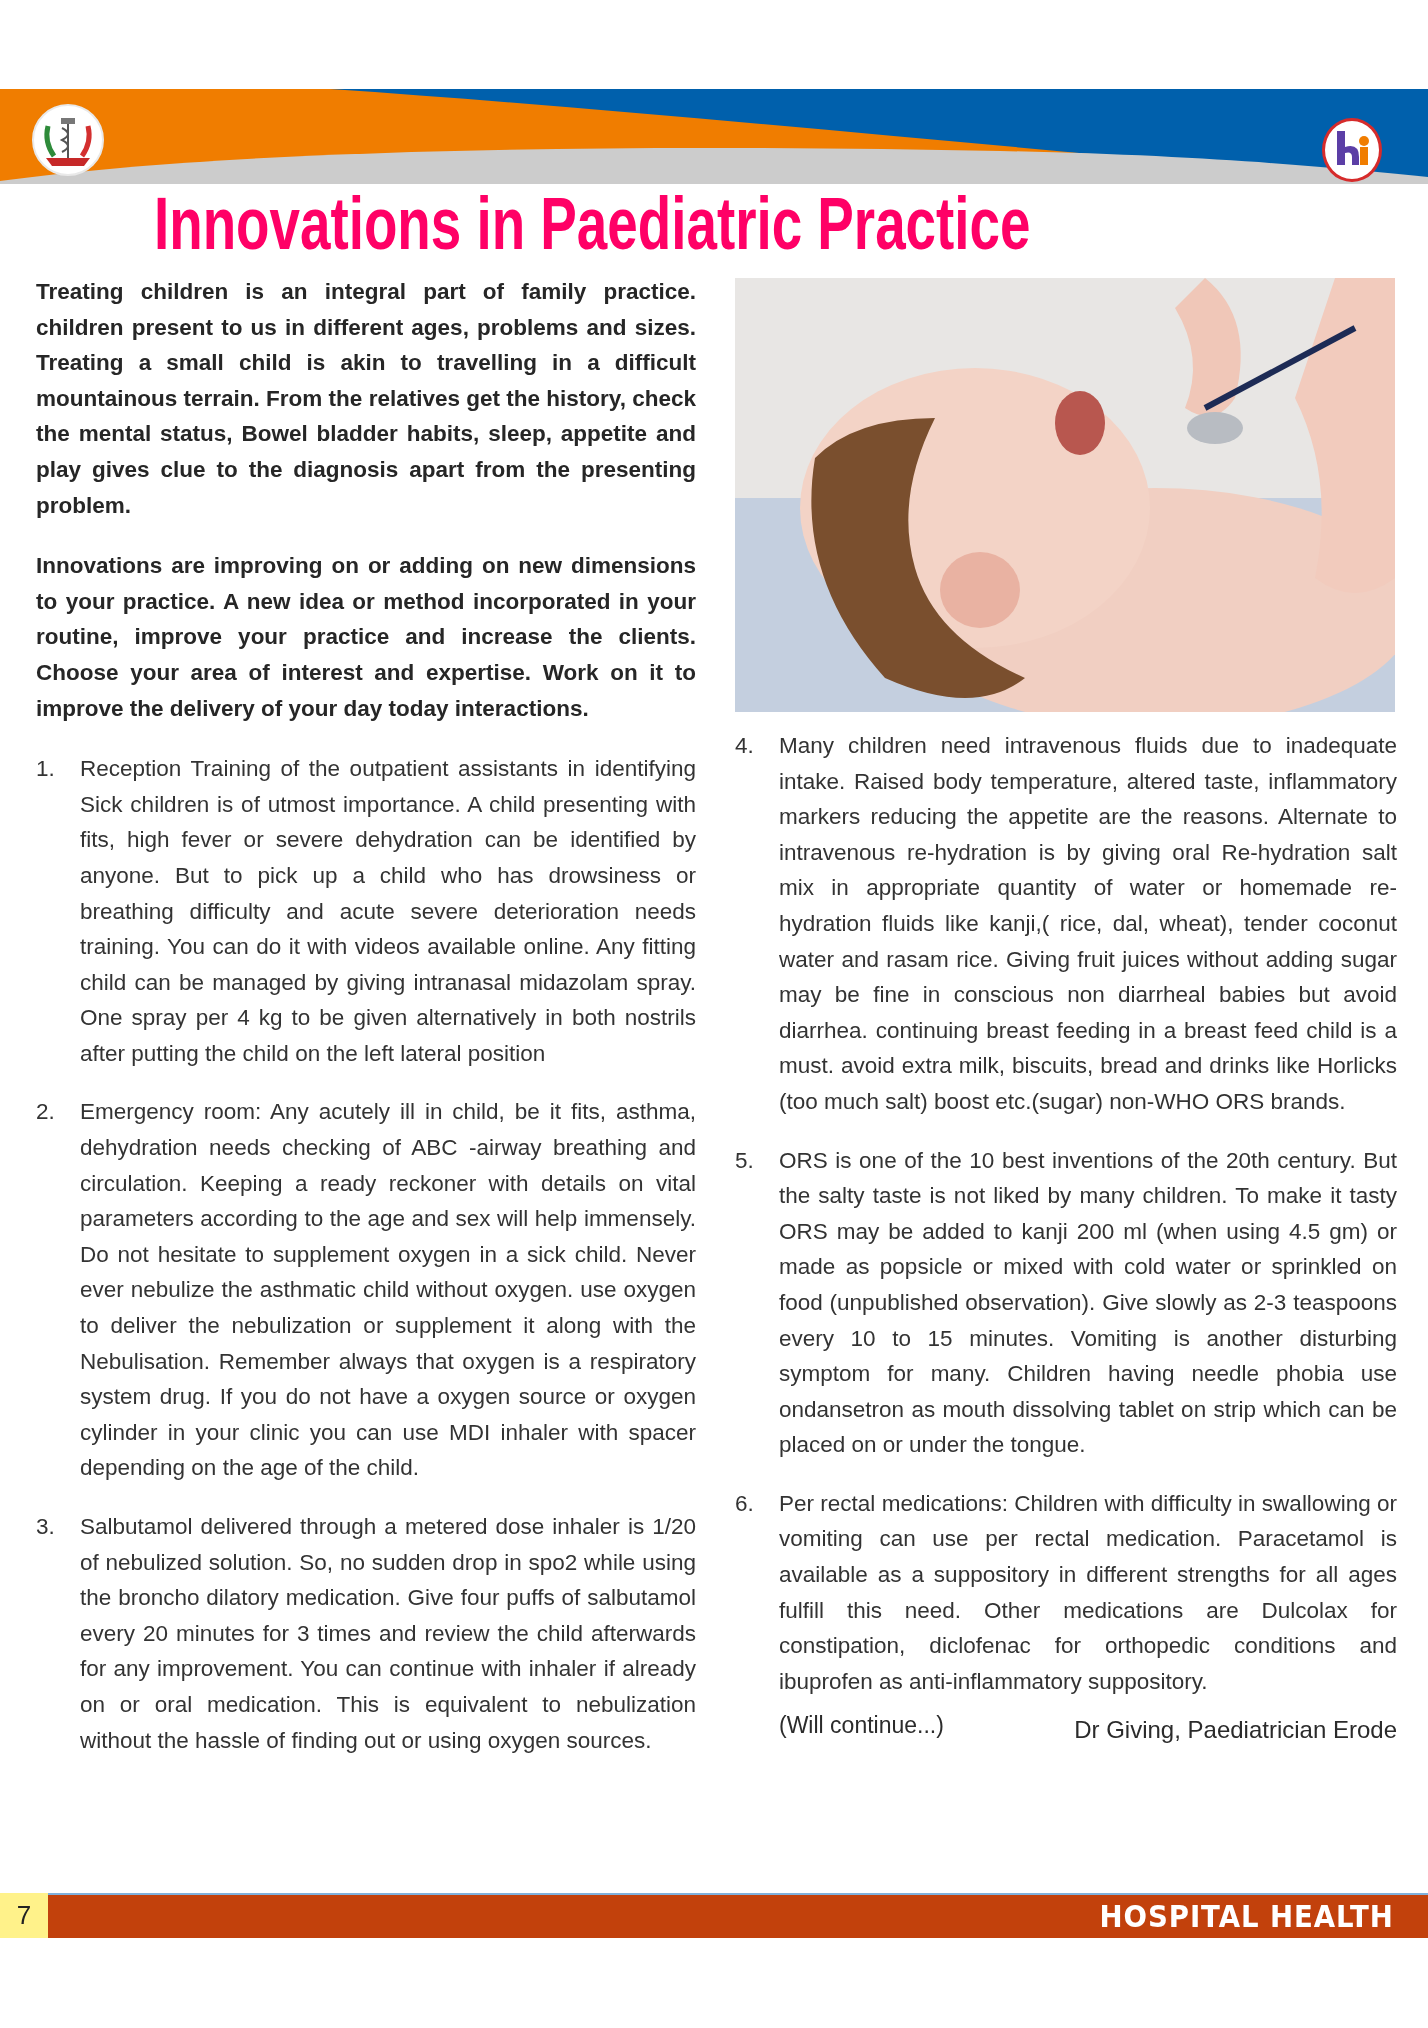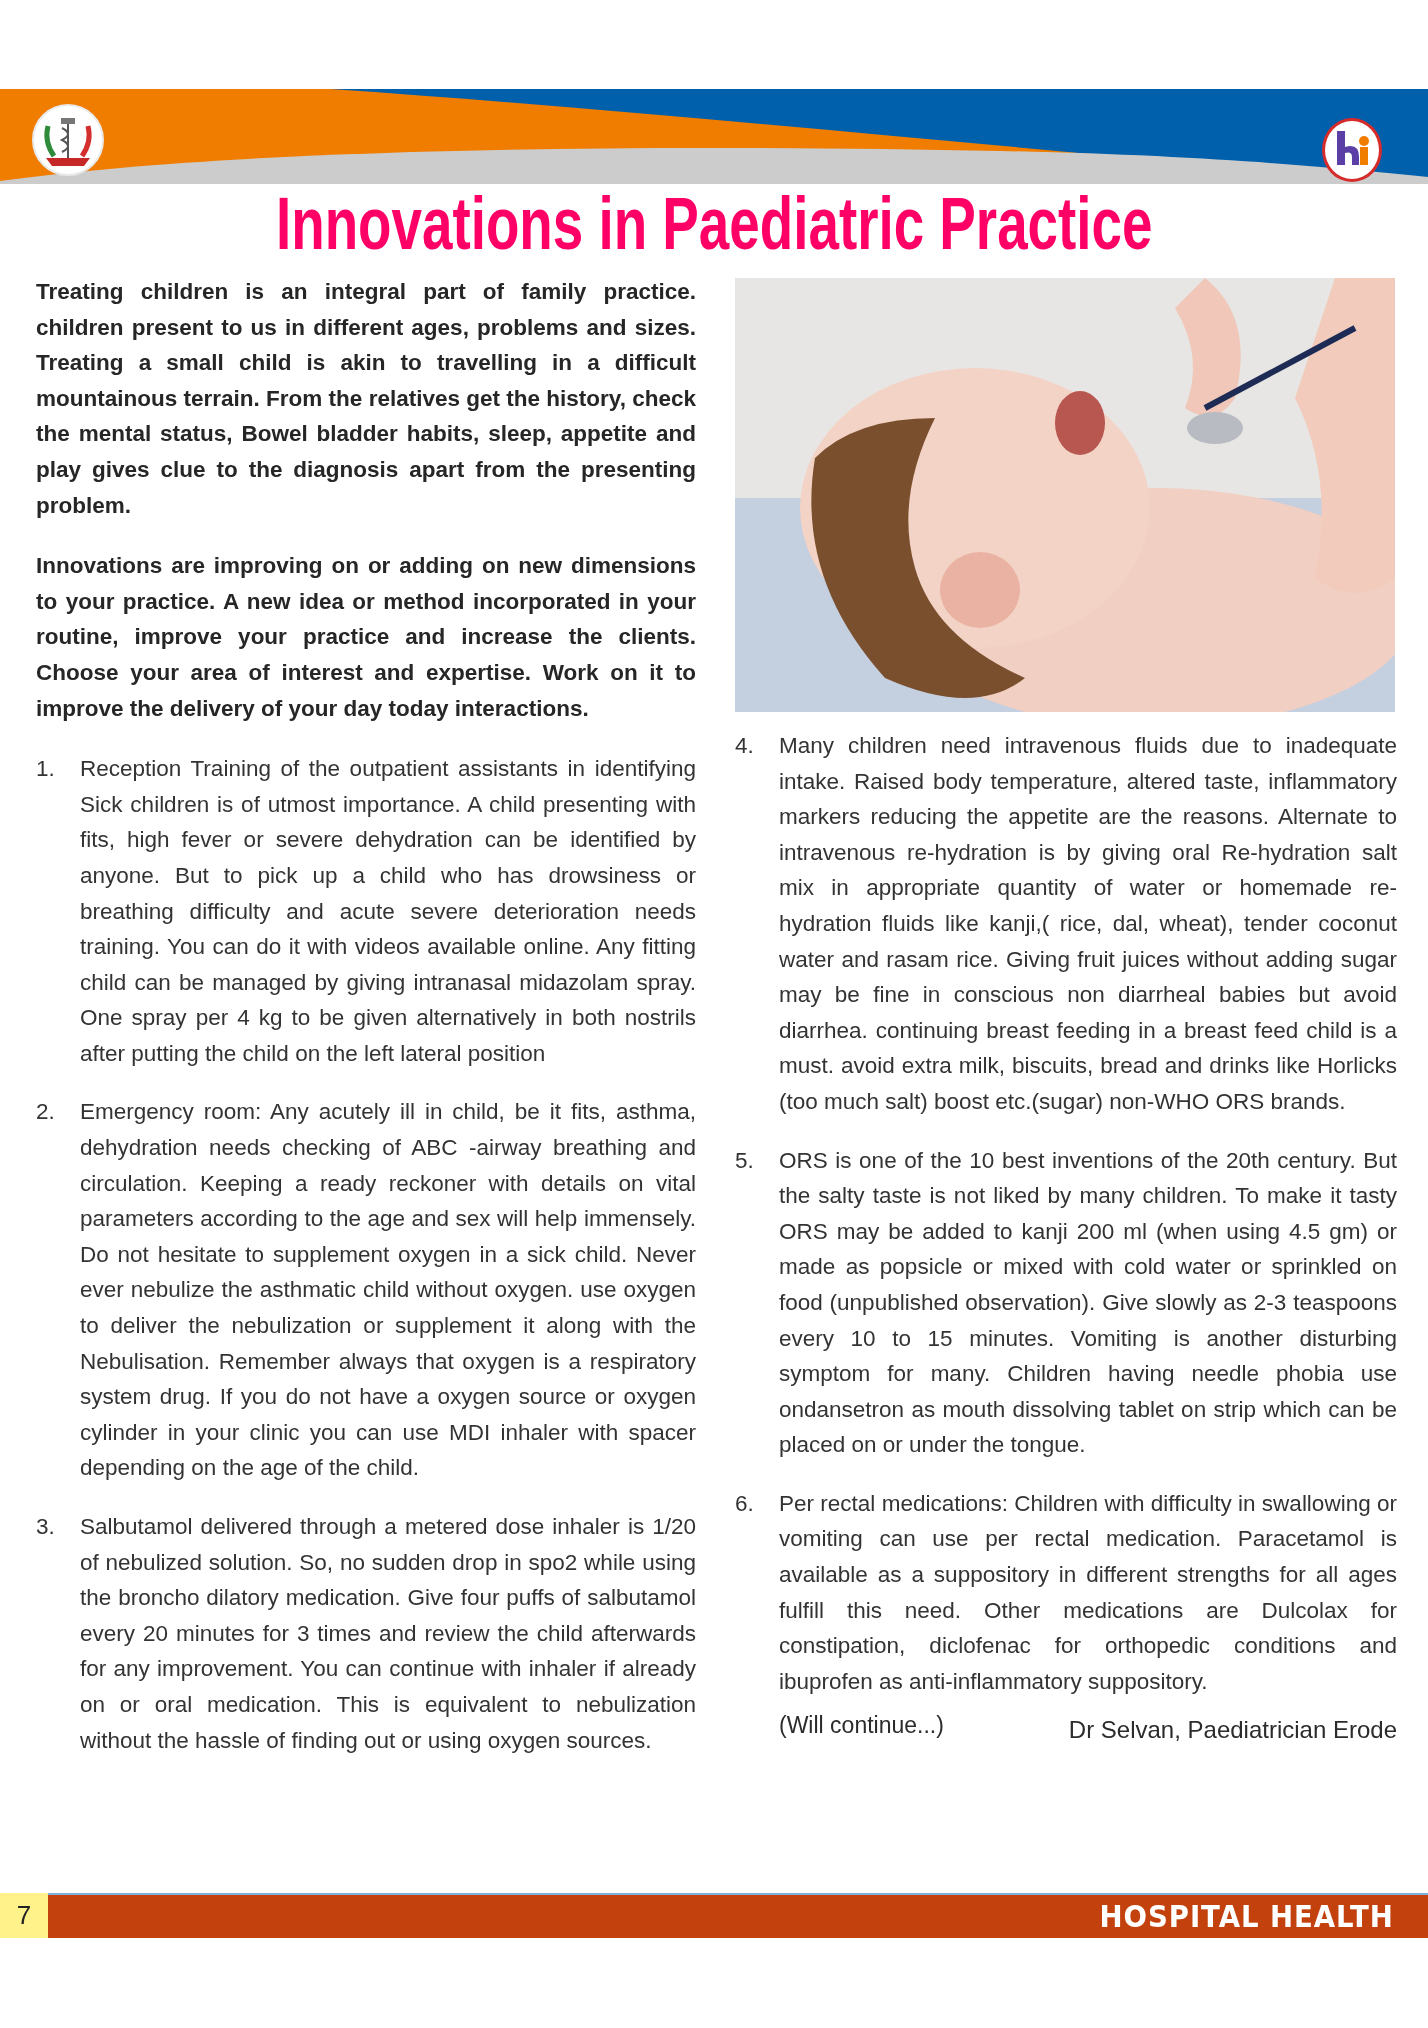--- a/index.html
+++ b/index.html
@@ -11,21 +11,21 @@
   .banner svg { display:block; }
   .logo-left {
     position:absolute; left:32px; top:104px; width:72px; height:72px; border-radius:50%;
     background:#ffffff; border:2px solid #e9e9e9; box-sizing:border-box;
   }
   .logo-right {
     position:absolute; left:1322px; top:118px; width:60px; height:64px; border-radius:50%;
     background:#ffffff; border:3px solid #d62b2b; box-sizing:border-box;
   }
   .title {
-    position:absolute; left:0; top:186px; width:1428px; text-align:center;
+    position:absolute; left:0; top:186px; width:1428px; text-align:left;
     font-family:"Liberation Sans", sans-serif; font-weight:bold; font-size:74px;
     color:#ff0066; line-height:76px; letter-spacing:0px;
   }
   .title span { display:inline-block; transform:scaleX(0.74); transform-origin:center; white-space:nowrap; }
   .col { position:absolute; font-size:22.5px; line-height:35.6px; }
   .col-left { left:36px; top:274px; width:660px; }
   .col-right { left:735px; top:728px; width:662px; }
   p.intro { margin:0 0 25px 0; font-weight:bold; text-align:justify; color:#262626; }
   ol.items { list-style:none; margin:0; padding:0; }
   ol.items li { position:relative; padding-left:44px; text-align:justify; margin-bottom:23px; color:#333; }
@@ -117,20 +117,20 @@
 </div>
 
 <div class="col col-right">
   <ol class="items">
     <li><span class="num">4.</span><span>Many children need intravenous fluids due to inadequate intake. Raised body temperature, altered taste, inflammatory markers reducing the appetite are the reasons. Alternate to intravenous re-hydration is by giving oral Re-hydration salt mix in appropriate quantity of water or homemade re-hydration fluids like kanji,( rice, dal, wheat), tender coconut water and rasam rice. Giving fruit juices without adding sugar may be fine in conscious non diarrheal babies but avoid diarrhea. continuing breast feeding in a breast feed child is a must. avoid extra milk, biscuits, bread and drinks like Horlicks (too much salt) boost etc.(sugar) non-WHO ORS brands.</span></li>
     <li><span class="num">5.</span><span>ORS is one of the 10 best inventions of the 20th century. But the salty taste is not liked by many children. To make it tasty ORS may be added to kanji 200 ml (when using 4.5 gm) or made as popsicle or mixed with cold water or sprinkled on food (unpublished observation). Give slowly as 2-3 teaspoons every 10 to 15 minutes. Vomiting is another disturbing symptom for many. Children having needle phobia use ondansetron as mouth dissolving tablet on strip which can be placed on or under the tongue.</span></li>
     <li><span class="num">6.</span><span>Per rectal medications: Children with difficulty in swallowing or vomiting can use per rectal medication. Paracetamol is available as a suppository in different strengths for all ages fulfill this need. Other medications are Dulcolax for constipation, diclofenac for orthopedic conditions and ibuprofen as anti-inflammatory suppository.</span></li>
   </ol>
   <div class="signoff">
     <span class="cont">(Will continue...)</span>
-    <span class="author">Dr Selvan, Paediatrician Erode</span>
+    <span class="author">Dr Giving, Paediatrician Erode</span>
   </div>
 </div>
 
 <div class="footer-num">7</div>
 <div class="footer-bar">
   <div class="footer-brand"><span>HOSPITAL HEALTH</span></div>
 </div>
 
 </body></html>

